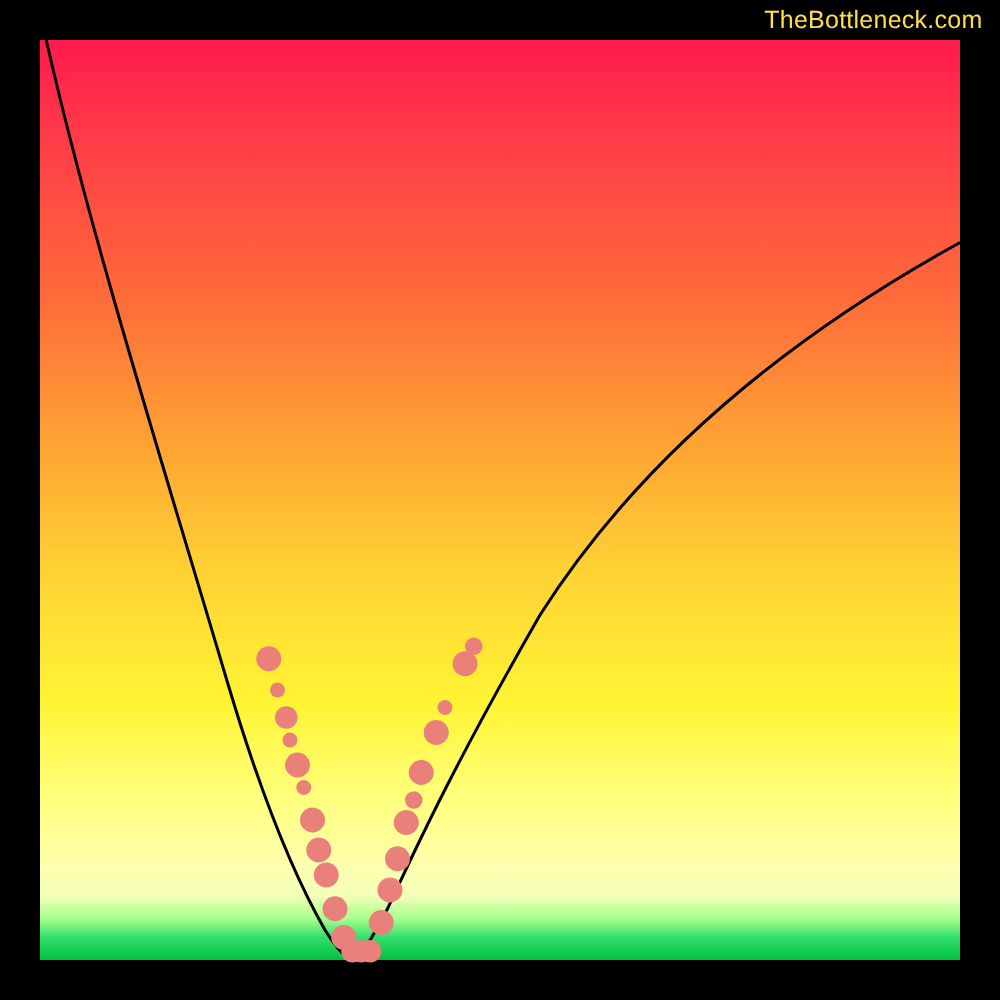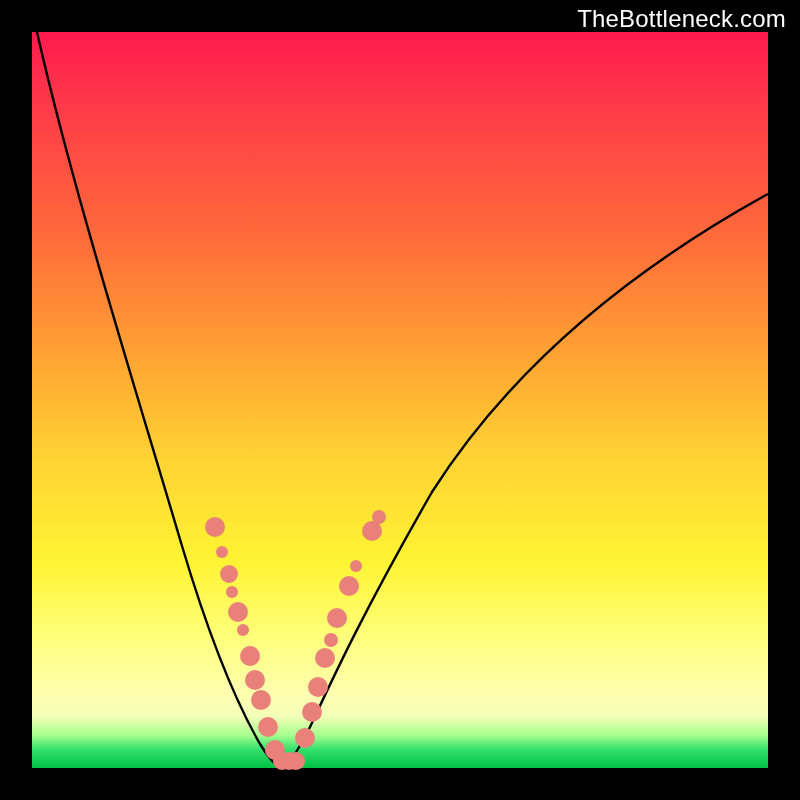--- a/index.html
+++ b/index.html
@@ -39,22 +39,22 @@
       #f3ffb8 93%,
       #a8ff8f 95.5%,
       #33e06b 97.5%,
       #00c043 100%
     );
   }
   .watermark {
     position: absolute;
     top: 5px;
     right: 14px;
-    color: #ffffff;
-    font-size: 24px;
+    color: #fde047;
+    font-size: 20px;
     font-weight: 500;
     letter-spacing: 0.2px;
     user-select: none;
   }
   svg.curves {
     position: absolute;
     top: 32px;
     left: 32px;
     width: 736px;
     height: 736px;

